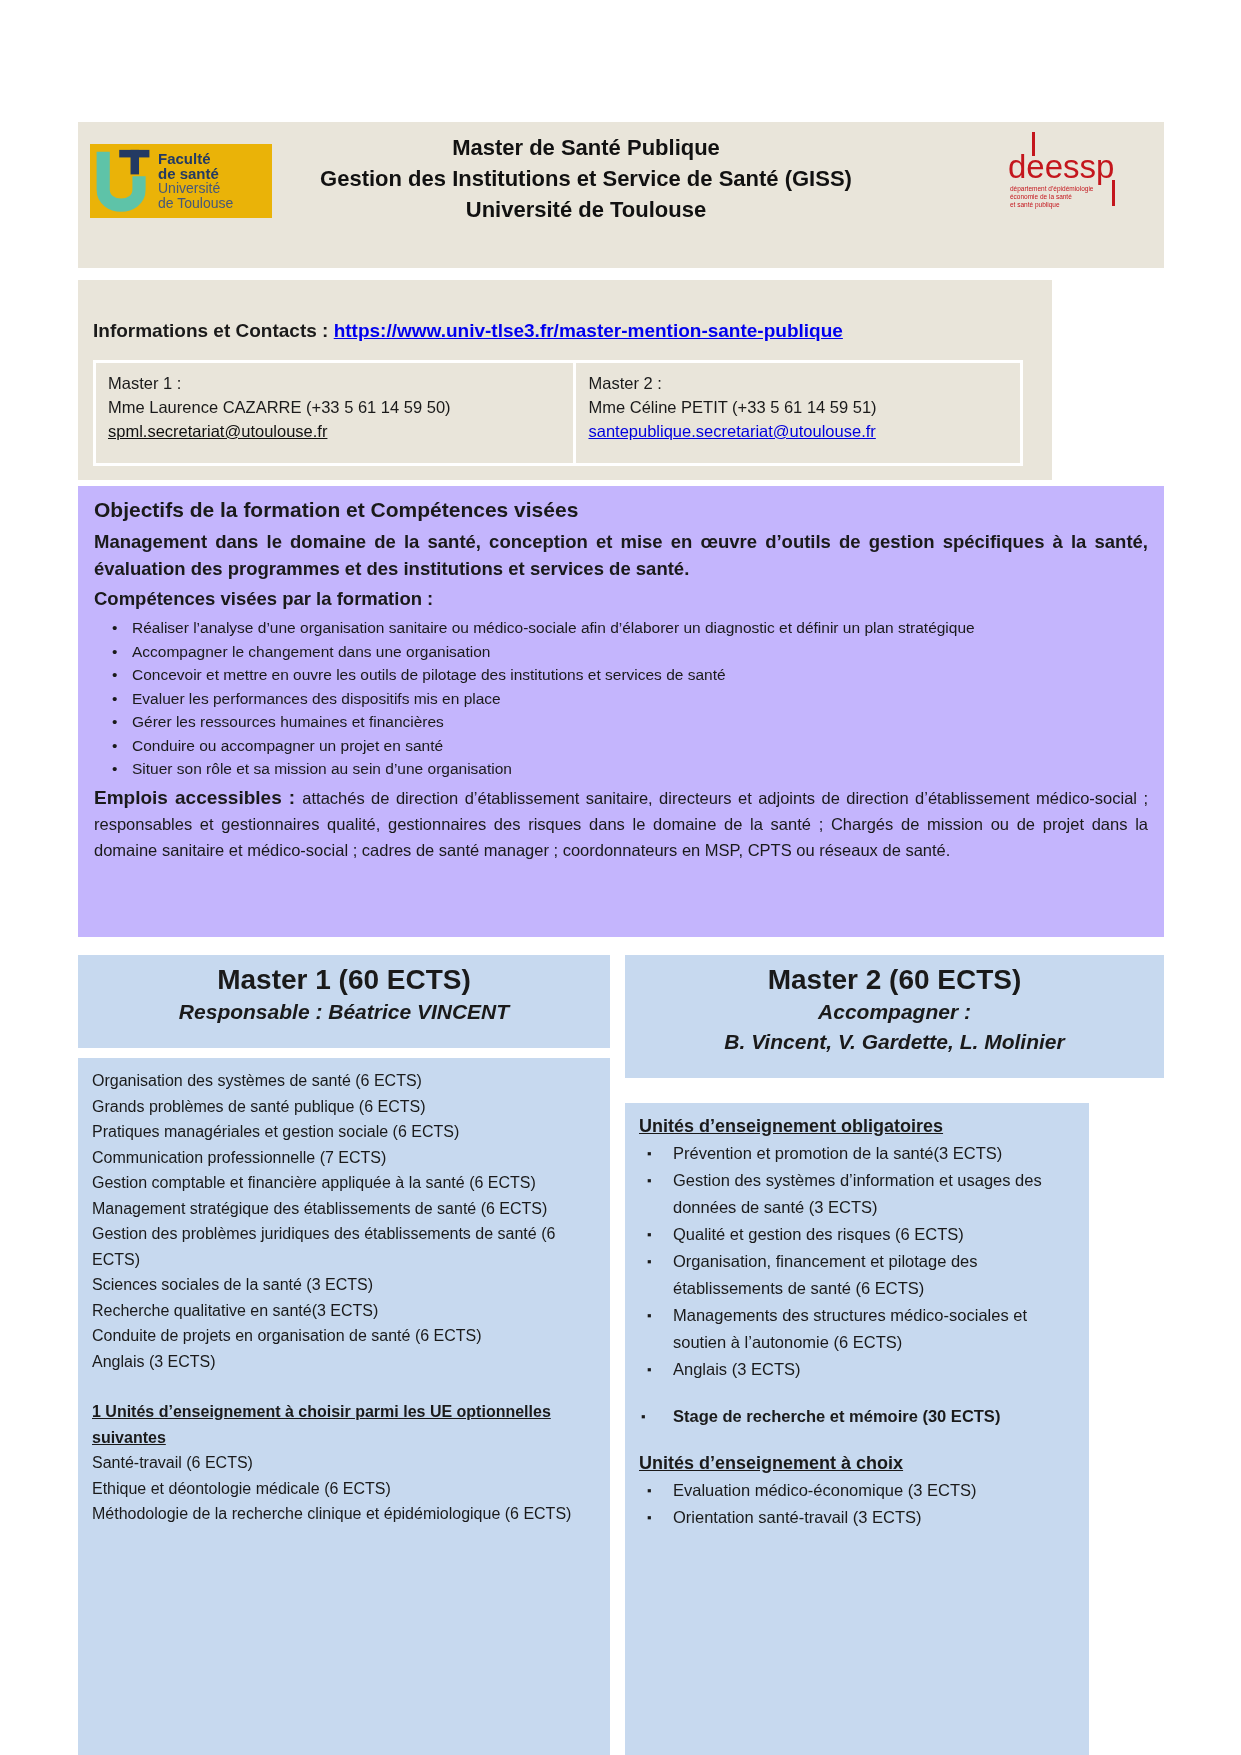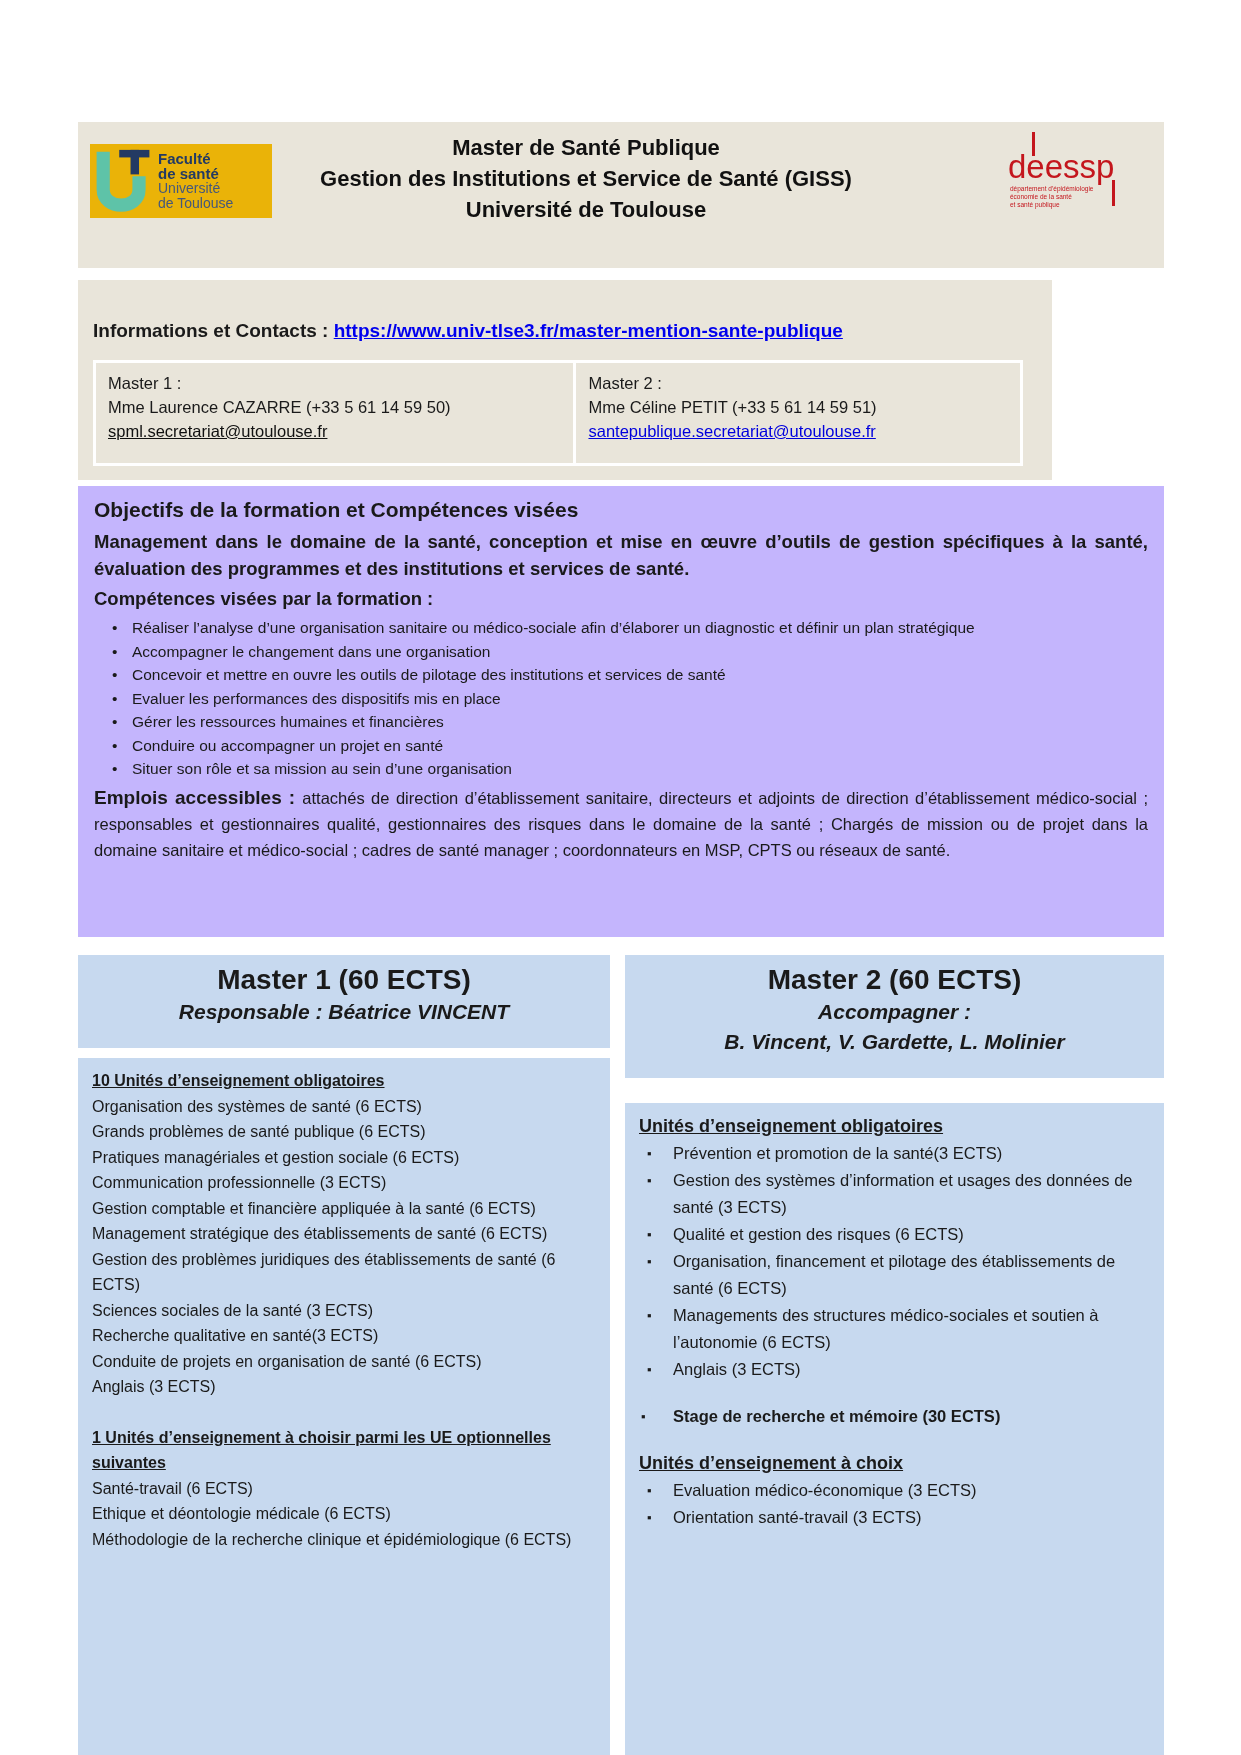--- a/index.html
+++ b/index.html
@@ -40,21 +40,21 @@
   ul.dot-list li{position:relative;padding-left:28px;font-size:15.5px;line-height:23.5px;}
   ul.dot-list li::before{content:"\2022";position:absolute;left:8px;top:0;}
   .obj-jobs{text-align:justify;font-size:16.5px;line-height:26px;margin:4px 0 0 0;}
   .obj-jobs .jobs-label{font-size:19px;font-weight:bold;}
   
   .m1-header{left:78px;top:955px;width:532px;height:93px;background:#c7d9ef;text-align:center;}
   .m2-header{left:625px;top:955px;width:539px;height:123px;background:#c7d9ef;text-align:center;}
   .m-title{font-size:28px;font-weight:bold;margin-top:8px;line-height:34px;}
   .m-sub{font-size:21px;font-weight:bold;font-style:italic;line-height:30px;}
   .m1-body{left:78px;top:1058px;width:532px;height:697px;background:#c7d9ef;padding:10px 14px;box-sizing:border-box;font-size:16px;line-height:25.5px;}
-  .m2-body{left:625px;top:1103px;width:539px;height:652px;background:#c7d9ef;padding:10px 14px;box-sizing:border-box;font-size:16.5px;line-height:27px;}
+  .m2-body{left:625px;top:1103px;width:464px;height:652px;background:#c7d9ef;padding:10px 14px;box-sizing:border-box;font-size:16.5px;line-height:27px;}
   .list-heading{font-weight:bold;text-decoration:underline;}
   .m2-body .list-heading{font-size:18px;}
   .spacer{height:25px;}
   .spacer-sm{height:20px;}
   ul.sq-list{list-style:none;margin:0;padding:0 0 0 6px;}
   ul.sq-list li{position:relative;padding-left:28px;}
   ul.sq-list li::before{content:"\25AA";position:absolute;left:2px;top:0;font-size:13px;}
   li.sq-item{position:relative;padding-left:28px;list-style:none;margin-left:6px;}
   li.sq-item::before{content:"\25AA";position:absolute;left:-4px;top:0;font-size:13px;}
   .bold{font-weight:bold;}
@@ -132,26 +132,25 @@
     </ul>
   <p class="obj-jobs"><span class="jobs-label">Emplois accessibles : </span><span>attachés de direction d’établissement sanitaire, directeurs et adjoints de direction d’établissement médico-social ; responsables et gestionnaires qualité, gestionnaires des risques dans le domaine de la santé ; Chargés de mission ou de projet dans la domaine sanitaire et médico-social ; cadres de santé manager ; coordonnateurs en MSP, CPTS ou réseaux de santé.</span></p>
 </div>
 
 <div class="abs m1-header">
   <div class="m-title">Master 1 (60 ECTS)</div>
   <div class="m-sub">Responsable : Béatrice VINCENT</div>
 </div>
 
 <div class="abs m1-body">
-  <div class="list-heading">10 Unités d’enseignement obligatoires </div>
   <div>
       <div>Organisation des systèmes de santé (6 ECTS)</div>
       <div>Grands problèmes de santé publique (6 ECTS)</div>
       <div>Pratiques managériales et gestion sociale (6 ECTS)</div>
-      <div>Communication professionnelle (3 ECTS)</div>
+      <div>Communication professionnelle (7 ECTS)</div>
       <div>Gestion comptable et financière appliquée à la santé (6 ECTS)</div>
       <div>Management stratégique des établissements de santé (6 ECTS)</div>
       <div>Gestion des problèmes juridiques des établissements de santé (6 ECTS)</div>
       <div>Sciences sociales de la santé (3 ECTS)</div>
       <div>Recherche qualitative en santé(3 ECTS)</div>
       <div>Conduite de projets en organisation de santé (6 ECTS)</div>
       <div>Anglais (3 ECTS)</div>
     </div>
   <div class="spacer"></div>
   <div class="list-heading">1 Unités d’enseignement  à choisir parmi les UE optionnelles suivantes</div>

